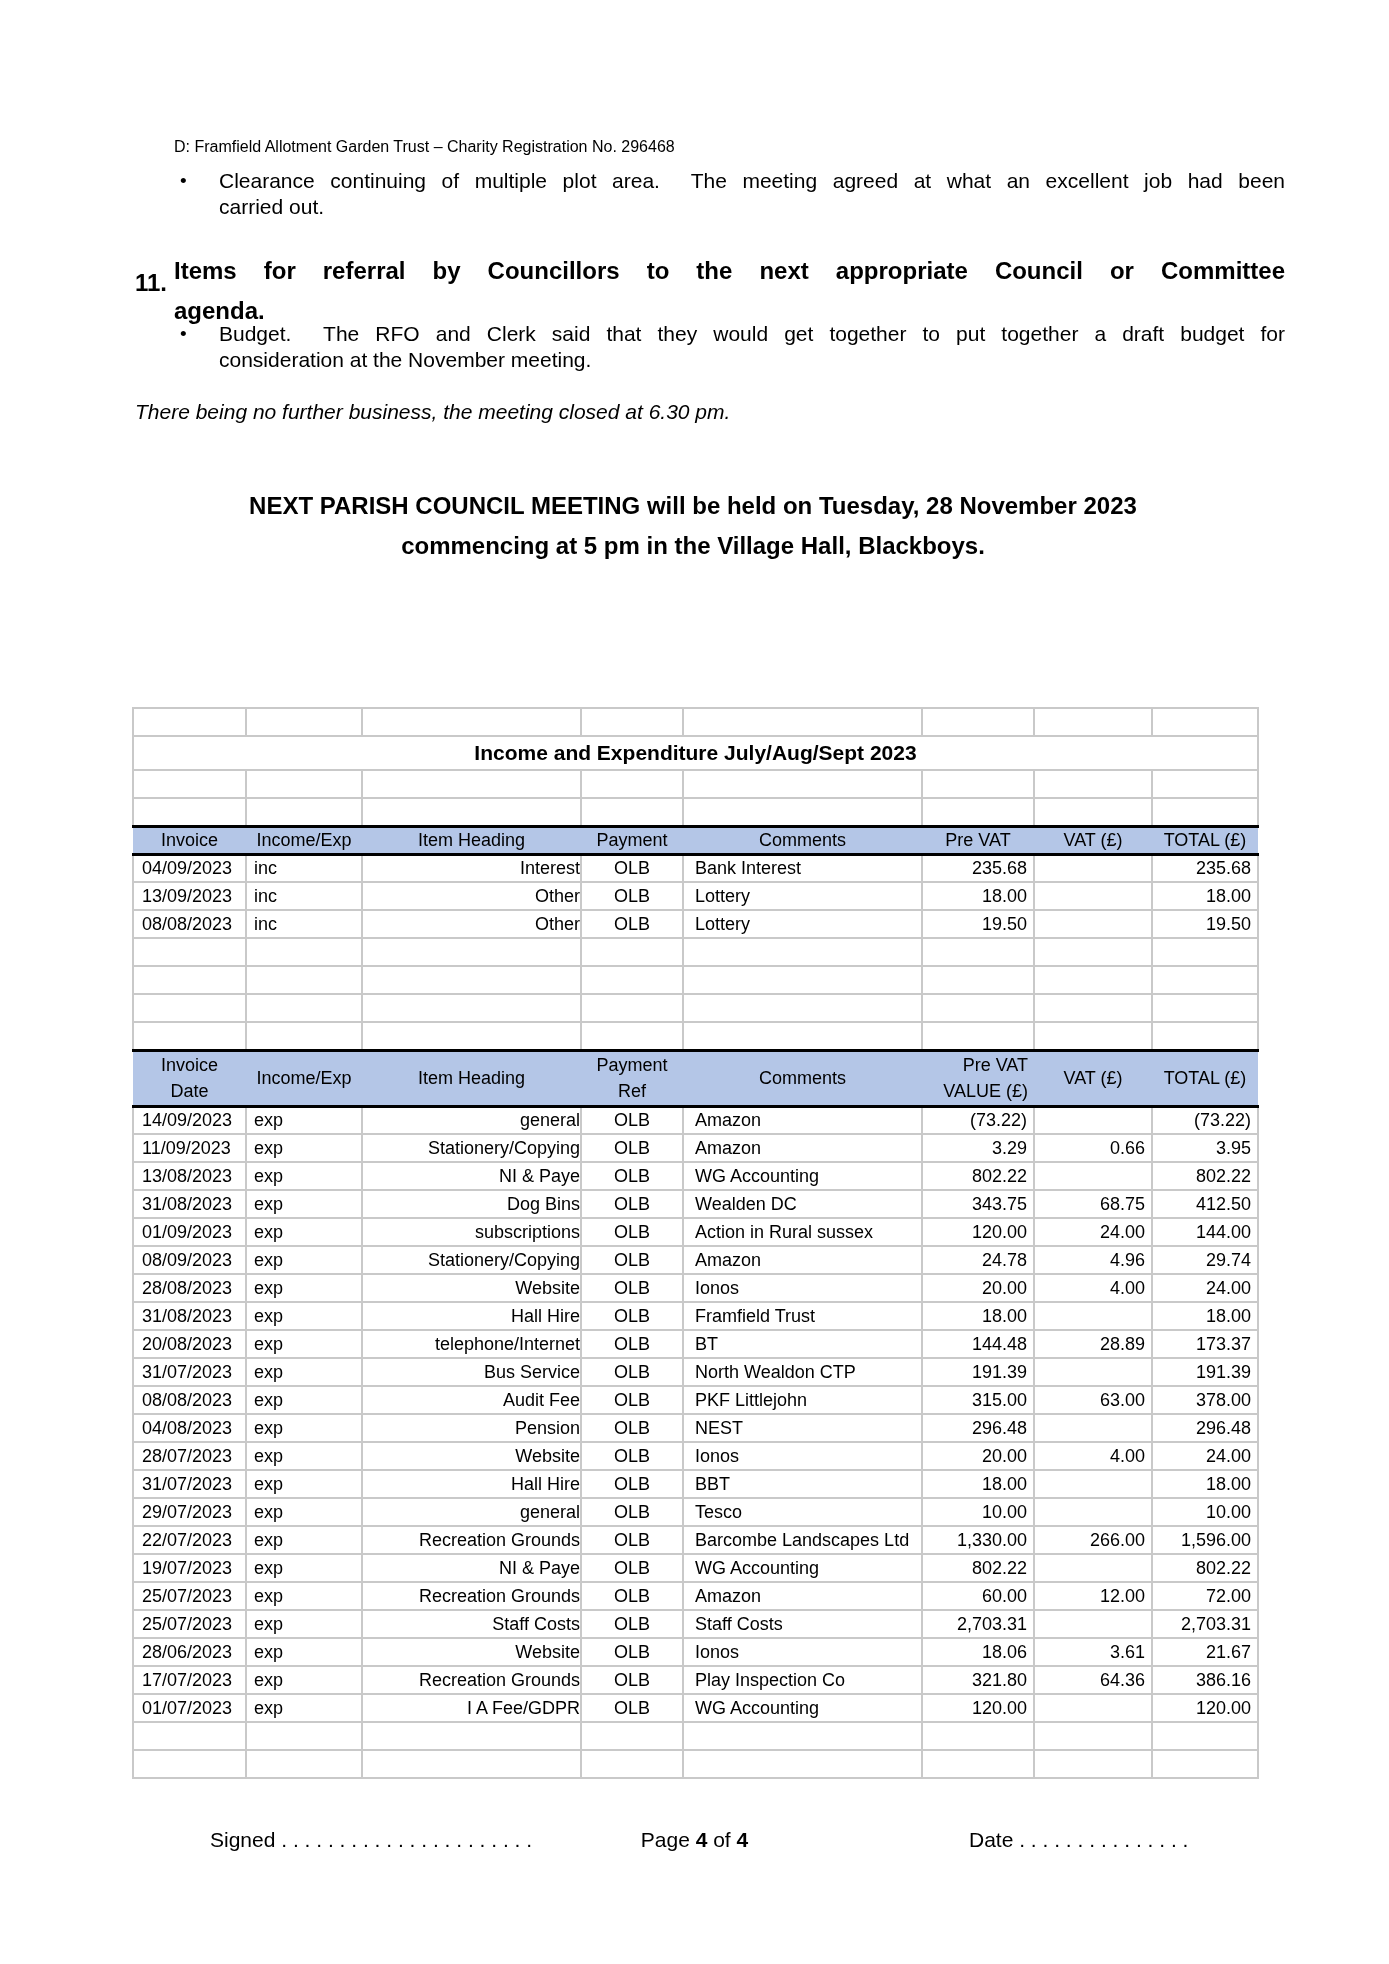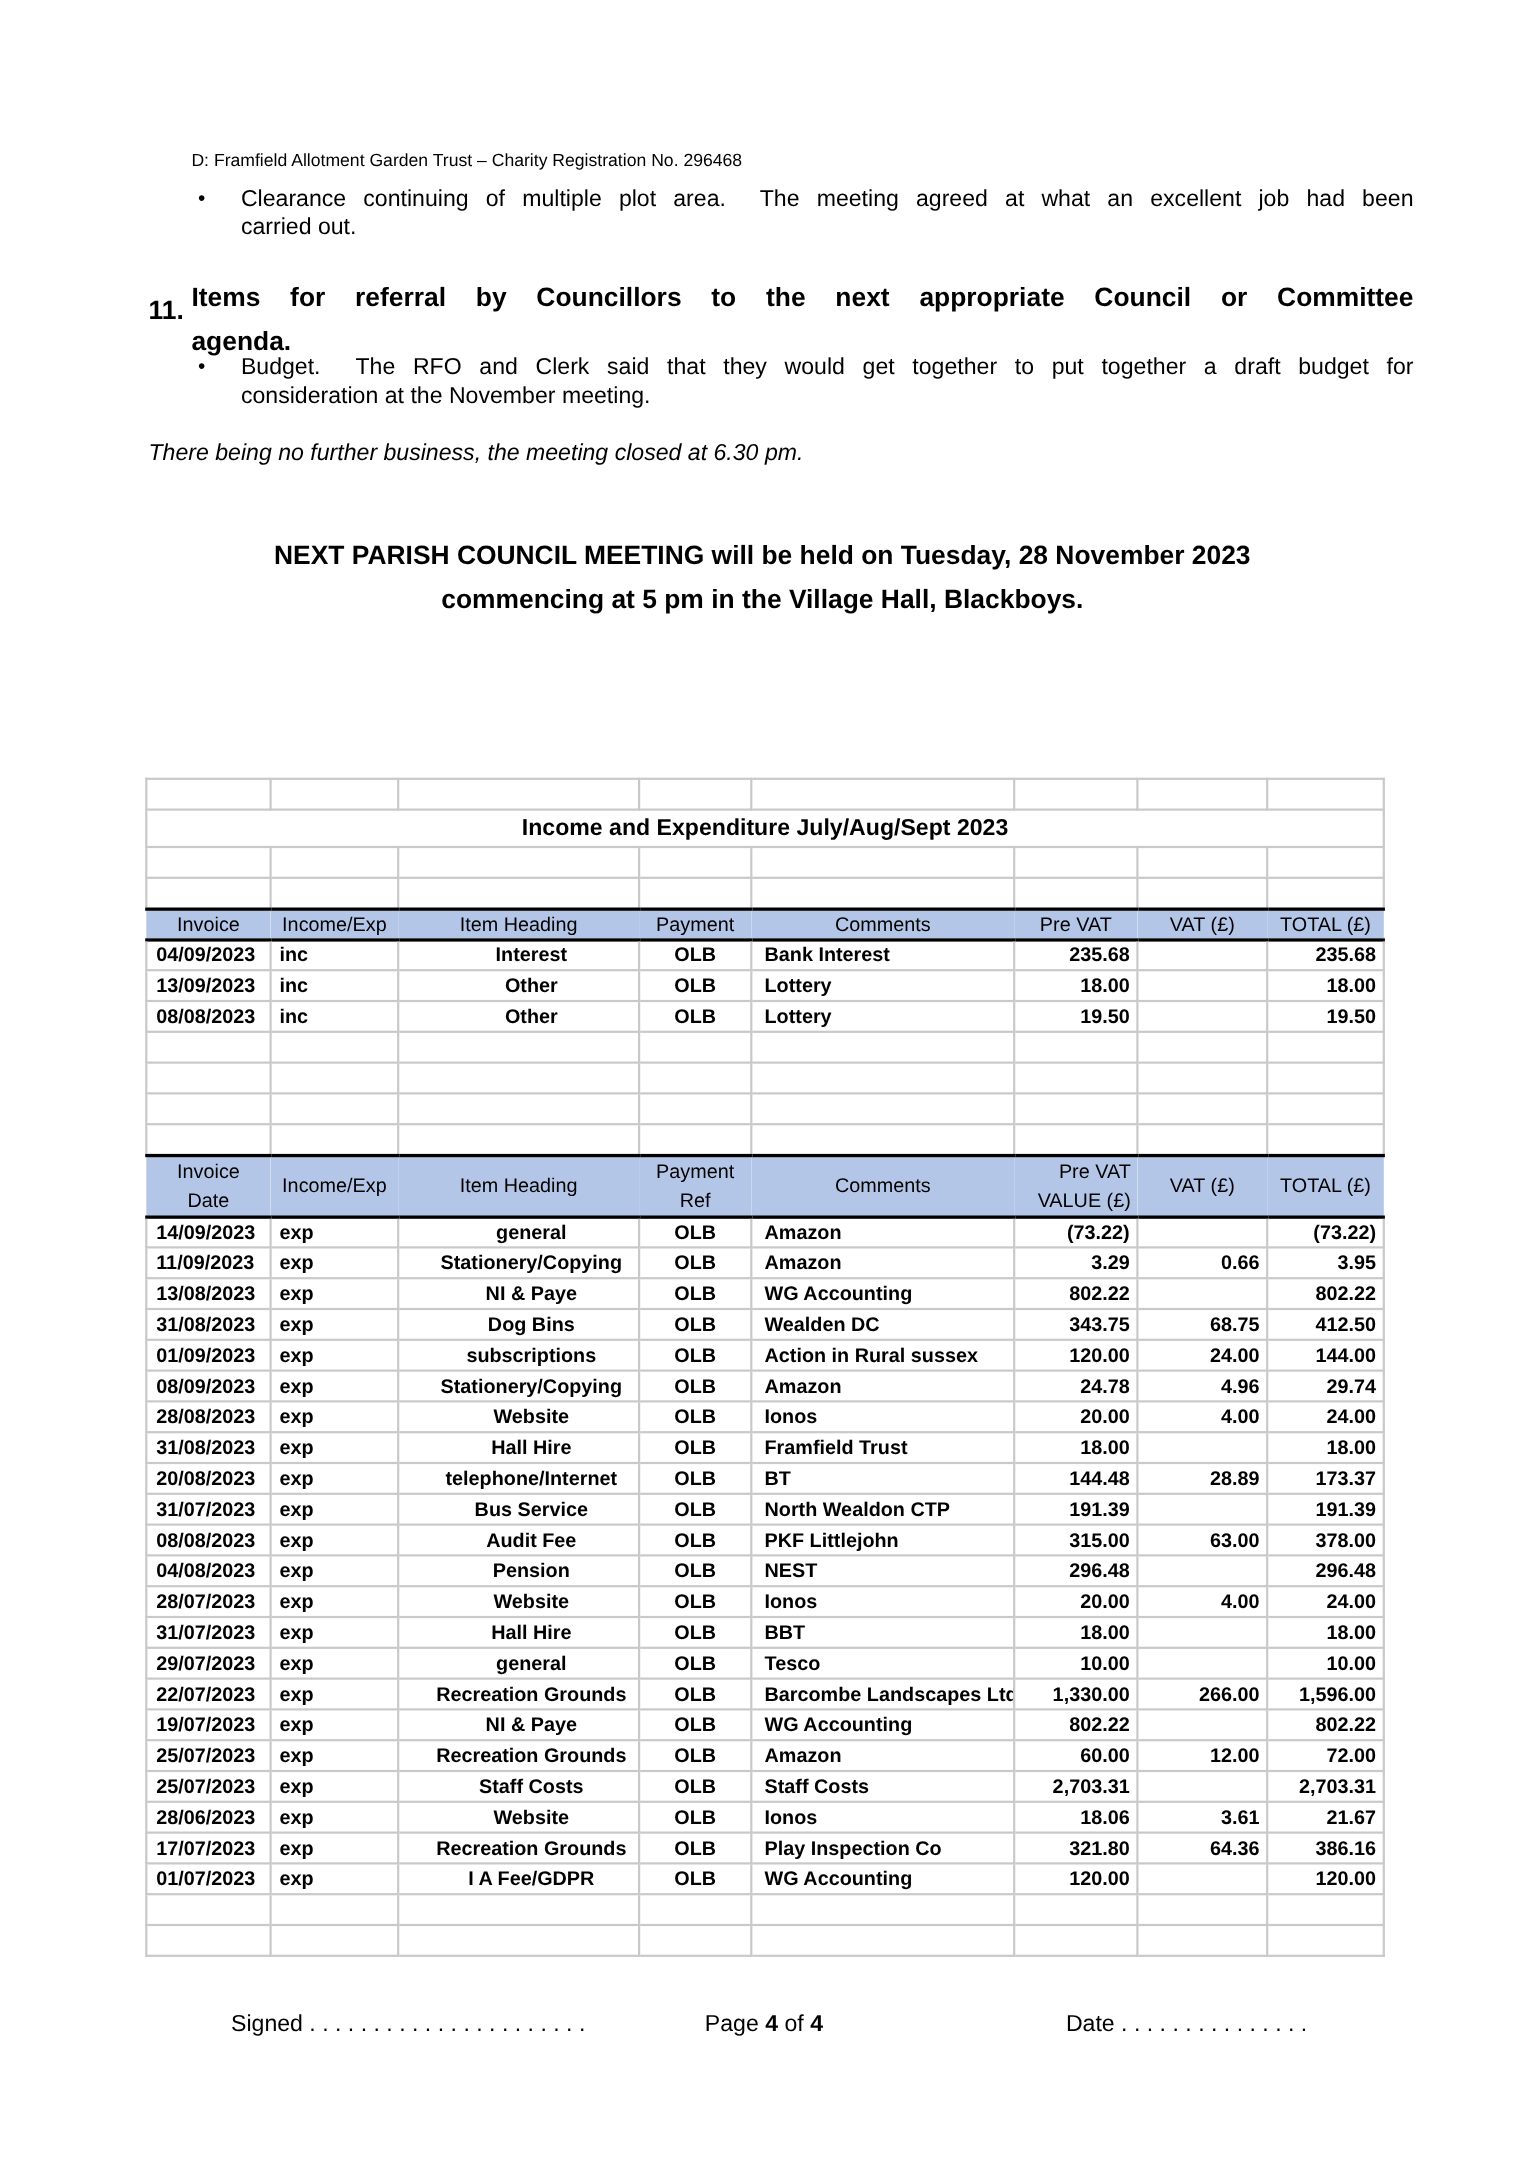--- a/index.html
+++ b/index.html
@@ -31,37 +31,37 @@
 
   .closing-line{left:135px;top:399px;font-size:21px;font-style:italic;line-height:26px;}
 
   .notice{left:104px;top:486px;width:1178px;text-align:center;font-size:24px;font-weight:bold;line-height:40px;}
 
   
   .tbl-wrap{left:132px;top:707px;width:1125px;}
   table{border-collapse:collapse;table-layout:fixed;width:1125px;font-size:18px;}
   td{border:2px solid var(--grid,#c9c9c9);padding:0;vertical-align:middle;overflow:hidden;white-space:nowrap;}
   tr.empty{height:28px;}
-  tr.trow{height:28px;font-weight:bold;}
+  tr.trow{height:28px;}
   tr.title-row{height:34px;}
   tr.title-row td{text-align:center;font-weight:bold;font-size:21px;}
   tr.head1{height:28px;}
   tr.head2{height:56px;}
   tr.head1 td,tr.head2 td{
     background:var(--header-bg,#B4C6E7);
     border-top:3px solid var(--thick,#000);
     border-bottom:3px solid var(--thick,#000);
     border-left:hidden;border-right:hidden;
     text-align:center;font-size:18px;
   }
   .h2l{line-height:26px;text-align:inherit;}
   tr.head2 td.c5{text-align:right;padding-right:6px;}
   td.c0{text-align:left;padding-left:8px;}
   td.c1{text-align:left;padding-left:7px;}
-  td.c2{text-align:center;padding-left:23px;}
+  td.c2{text-align:right;padding-left:23px;}
   td.c3{text-align:center;}
   td.c4{text-align:left;padding-left:11px;}
   td.c5,td.c6,td.c7{text-align:right;padding-right:6px;}
   tr.head1 td.c0,tr.head1 td.c1,tr.head1 td.c2,tr.head1 td.c4{padding-left:0;text-align:center;}
   tr.head1 td.c5,tr.head1 td.c6,tr.head1 td.c7{padding-right:0;text-align:center;}
   tr.head2 td.c0,tr.head2 td.c1,tr.head2 td.c2,tr.head2 td.c3,tr.head2 td.c4{padding-left:0;}
   tr.head2 td.c6,tr.head2 td.c7{padding-right:0;text-align:center;}
 
   
   .footer-signed{left:210px;top:1828px;font-size:21px;}

